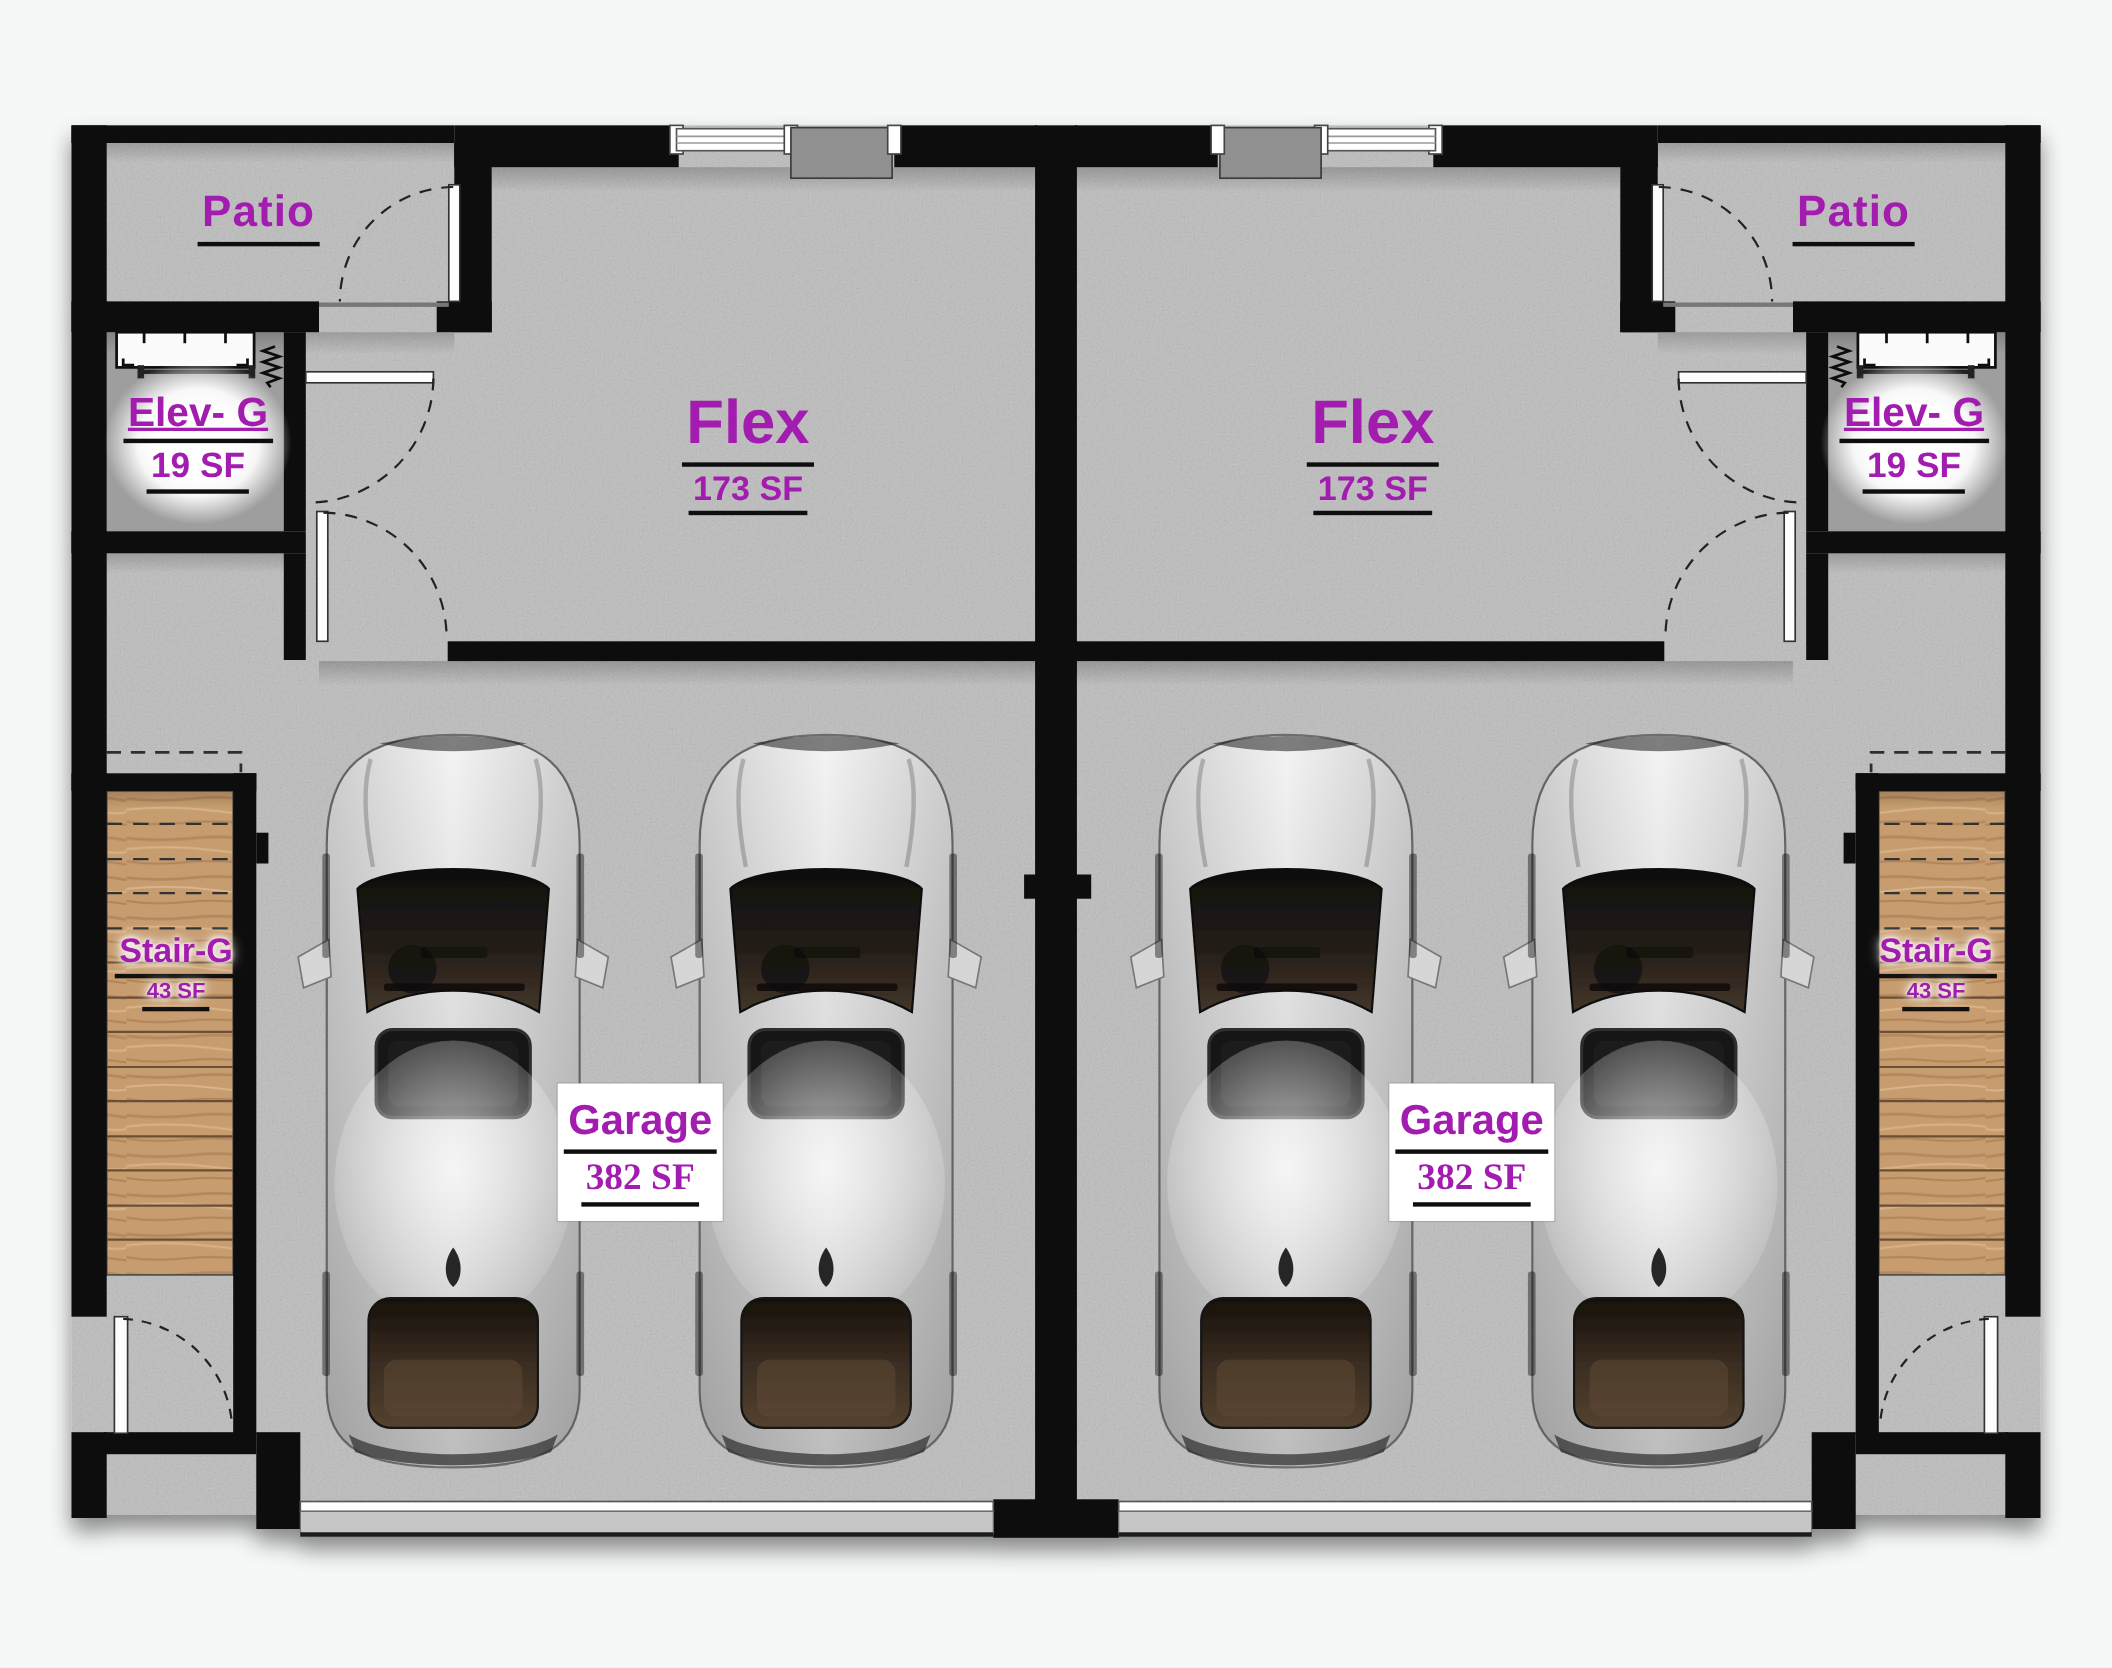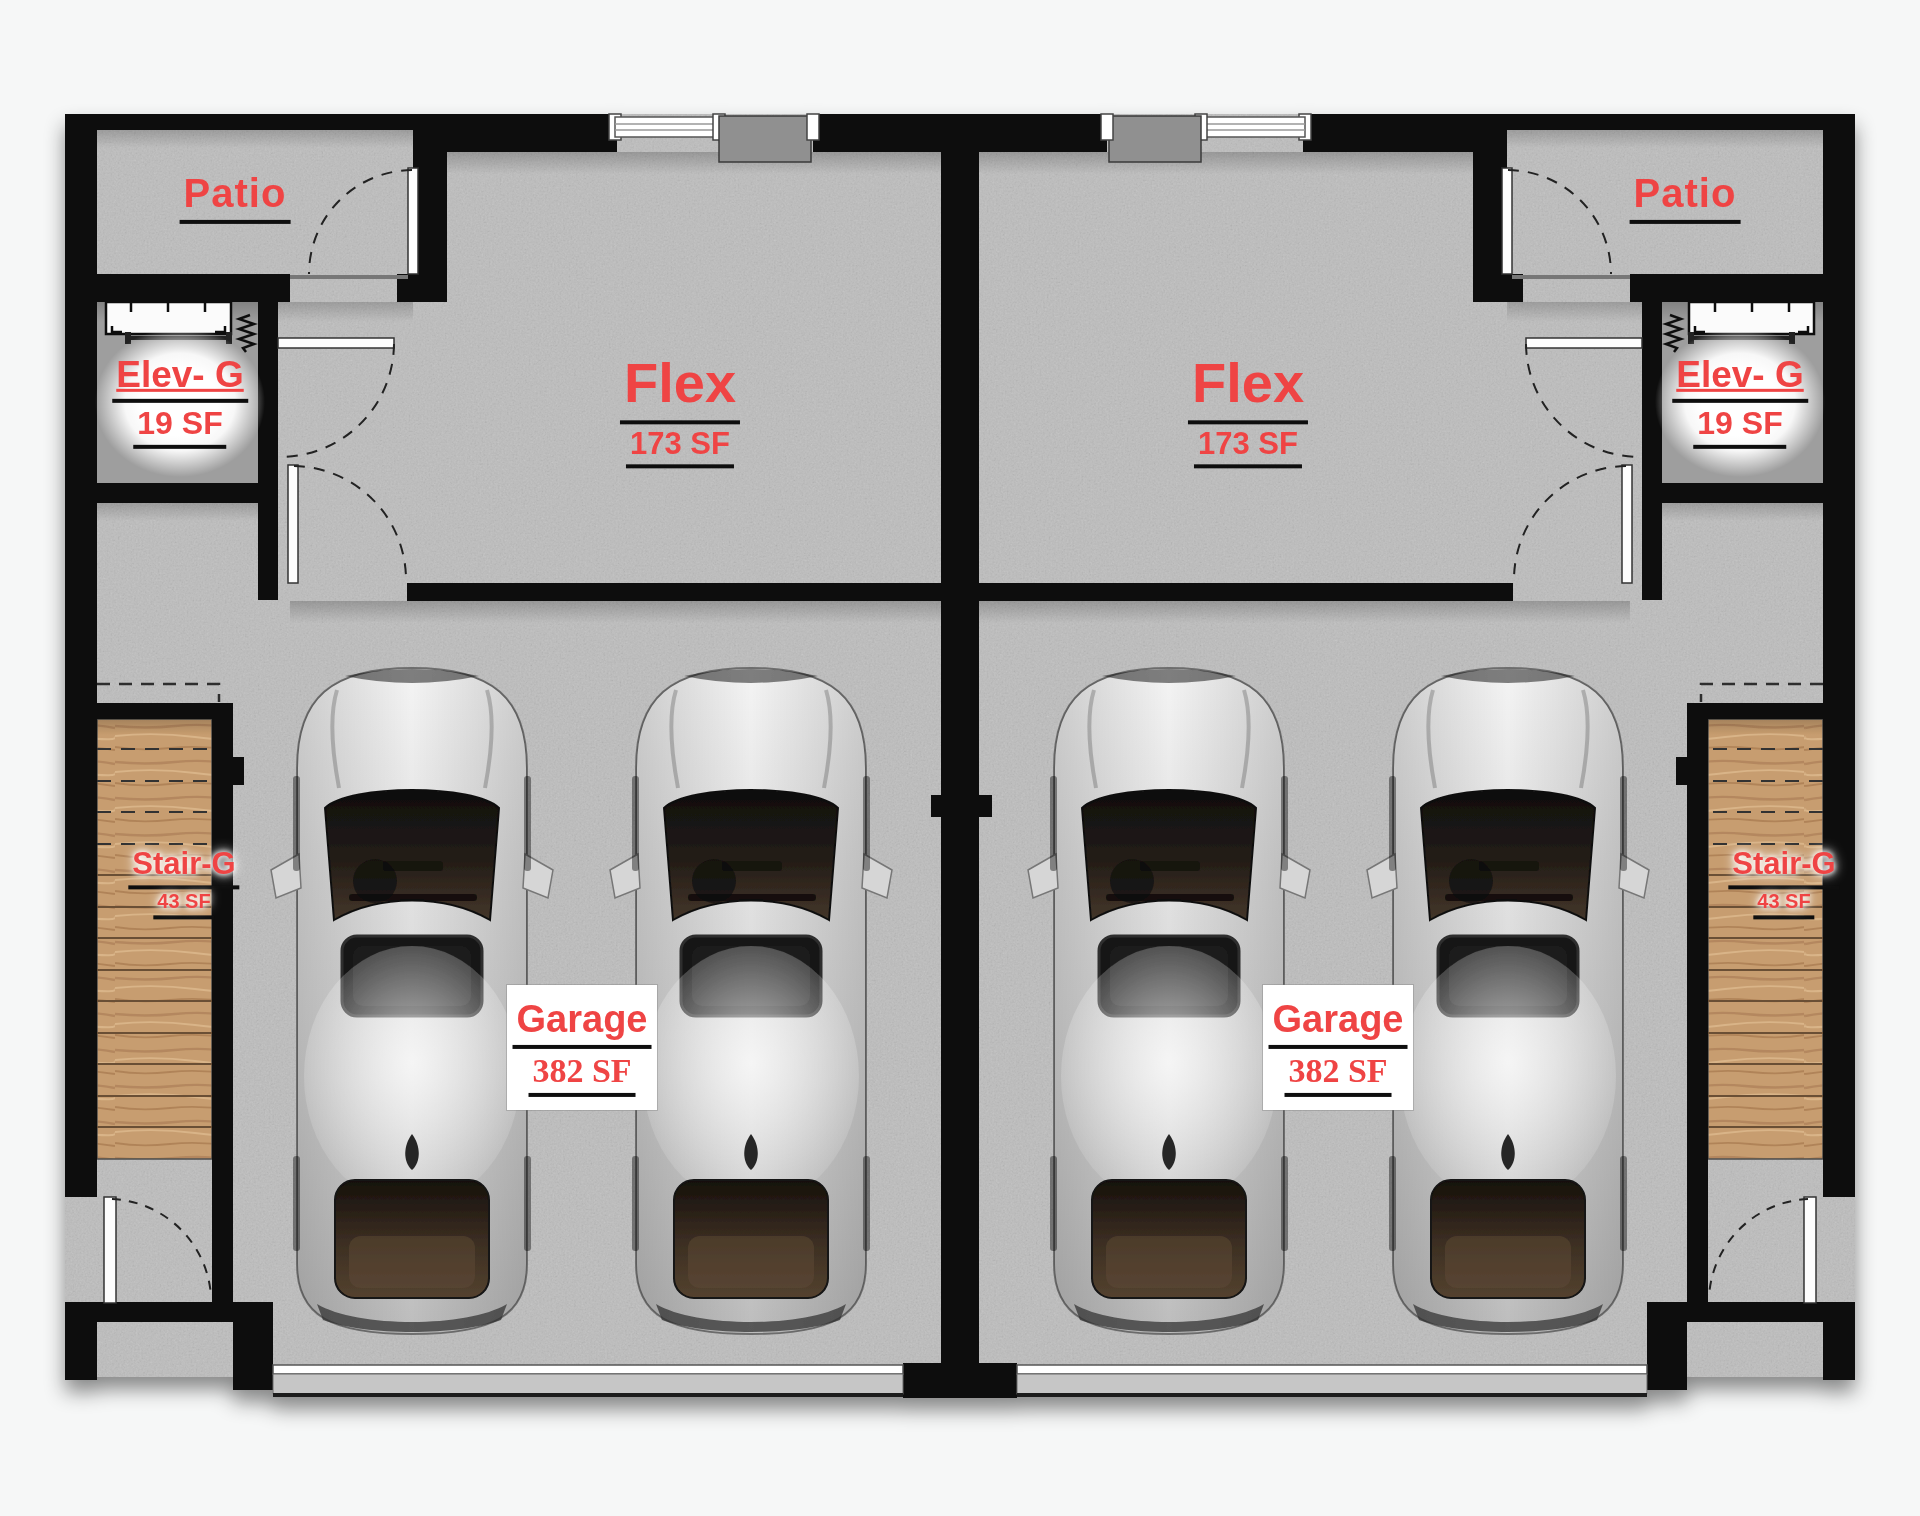--- a/index.html
+++ b/index.html
@@ -4,29 +4,29 @@
 <style>
   html,body{margin:0;padding:0;background:#eef0f0;}
   .stage{
     position:relative;width:1920px;height:1516px;background:#f6f7f7;
     overflow:hidden;font-family:"Liberation Sans",sans-serif;
   }
   .stage svg{position:absolute;left:0;top:0;}
   .labels{position:absolute;left:0;top:0;width:100%;height:100%;pointer-events:none;}
   .rlabel{
     position:absolute;transform:translate(-50%,-50%);
-    text-align:center;color:#ef4444;font-weight:700;line-height:1.28;white-space:nowrap;
+    text-align:center;color:#a21caf;font-weight:700;line-height:1.28;white-space:nowrap;
   }
   .rlabel .ln{display:inline-block;border-bottom:4px solid #0e0e0e;padding:0 4px 1px;}
   .lab-patio{font-size:40px;letter-spacing:1px;}
   .lab-flex .l1{font-size:56px;}
   .lab-flex .l2{font-size:31px;}
   .lab-elev .l1{font-size:37px;text-decoration:underline;}
   .lab-elev .l2{font-size:32px;}
-  .lab-stair{text-shadow:0 0 5px #fff,0 0 9px #fff,0 0 14px #fff;margin-left:24px;}
+  .lab-stair{text-shadow:0 0 5px #fff,0 0 9px #fff,0 0 14px #fff;}
   .lab-stair .l1{font-size:31px;}
   .lab-stair .l2{font-size:20px;}
   .lab-garage .l1{font-size:38px;}
   .lab-garage .l2{font-size:34px;font-family:Liberation Serif, serif;}
   .glow{
     position:absolute;width:170px;height:150px;transform:translate(-50%,-50%);
     background:radial-gradient(closest-side,#ffffff 45%,rgba(255,255,255,.92) 65%,rgba(255,255,255,0) 100%);
   }
   .wbox{position:absolute;background:#ffffff;box-shadow:0 0 0 1px rgba(120,120,120,.35);}
 </style>

